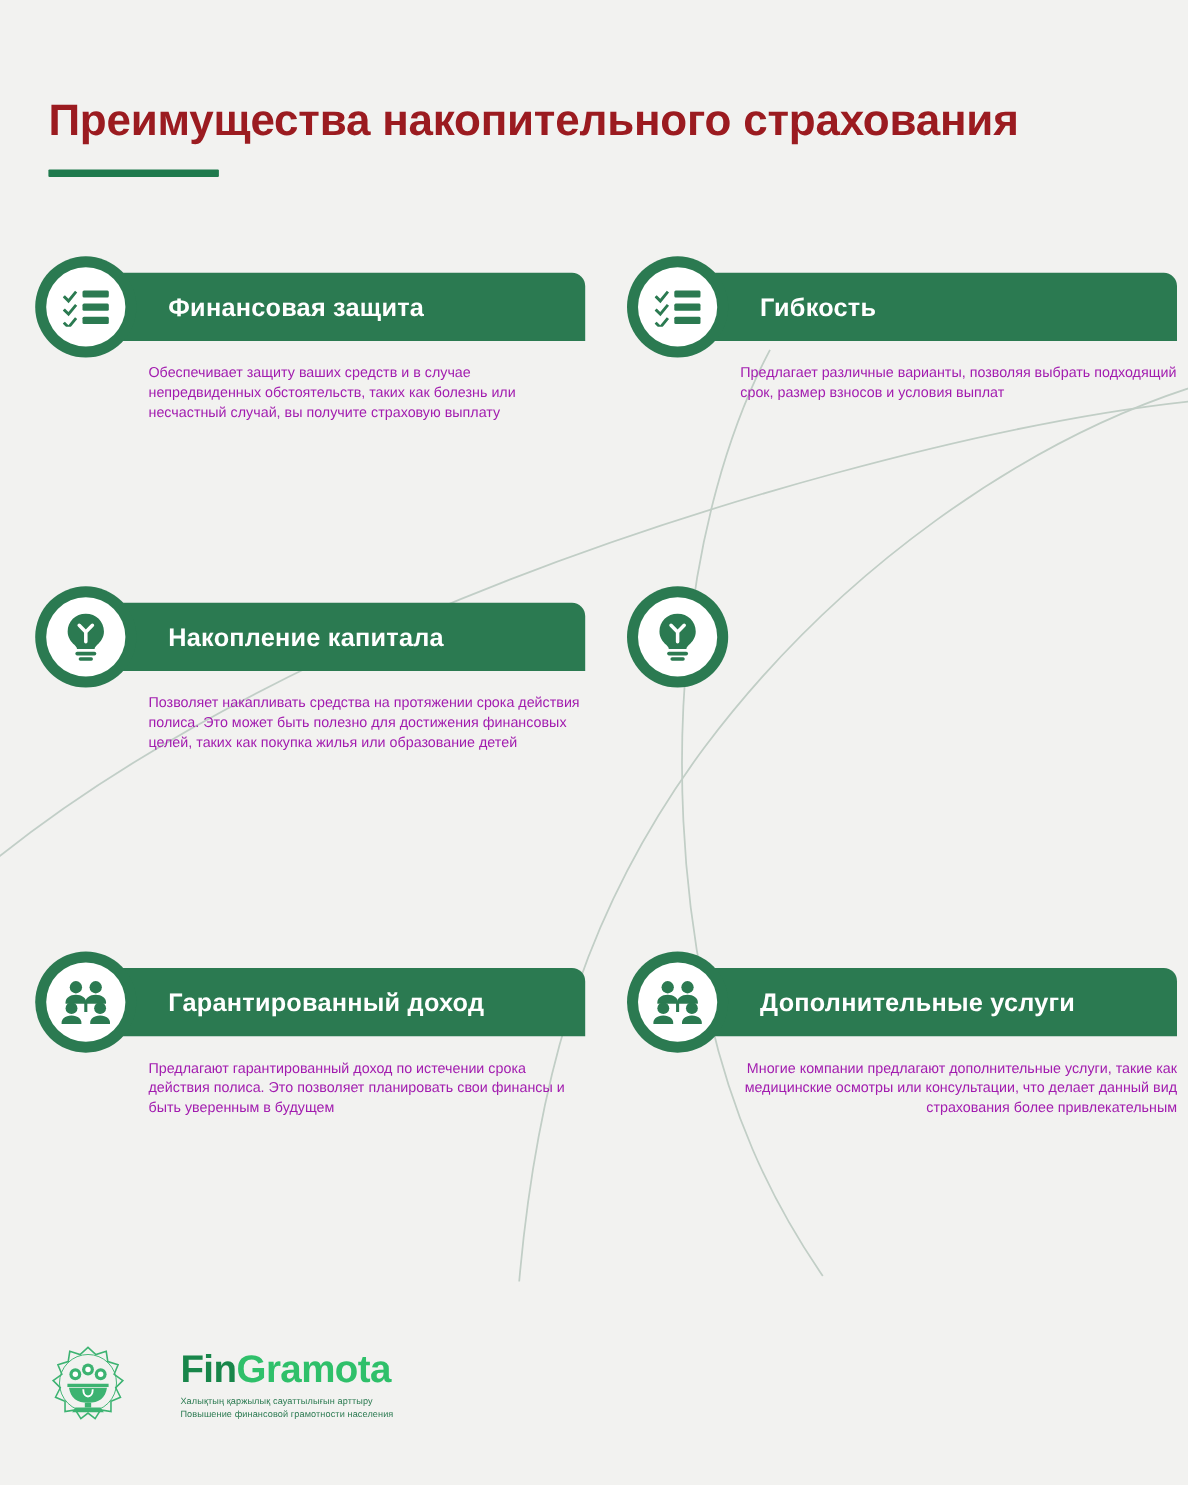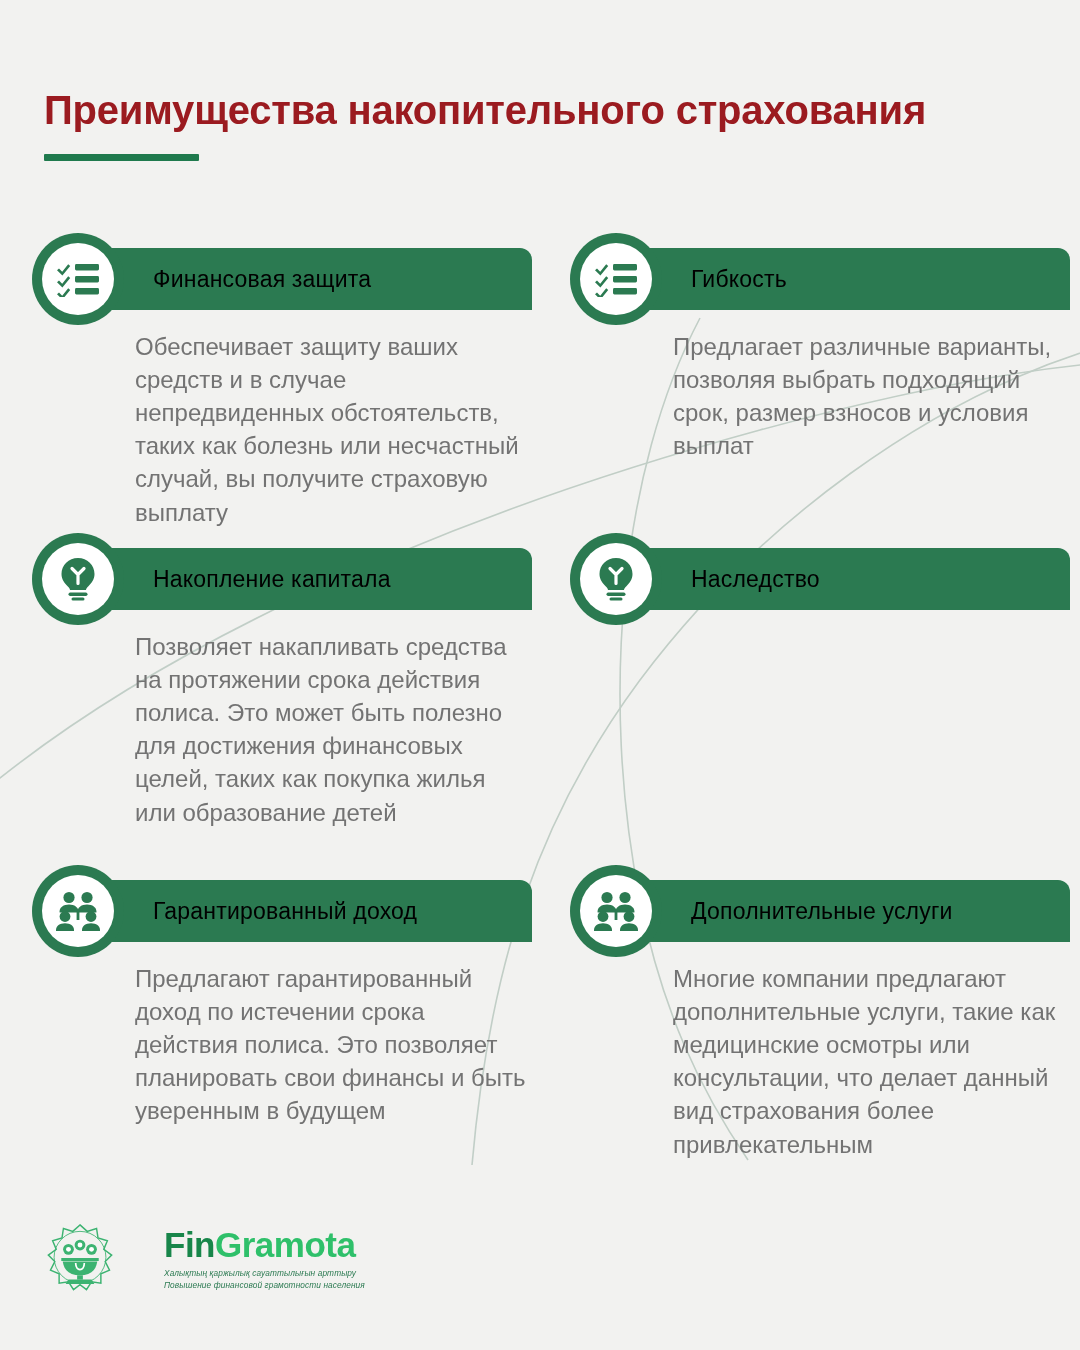--- a/index.html
+++ b/index.html
@@ -31,57 +31,57 @@
   .card{position:relative;margin-bottom:0;}
   .card-bar{
     position:relative;height:62px;
     background:#2b7a51;
     border-top-right-radius:12px;
     border-top-left-radius:0;
     margin-left:55px;width:445px;
     display:flex;align-items:center;
   }
   .card-title{
-    color:#000000;font-size:23px;font-weight:400;
+    color:#ffffff;font-size:23px;font-weight:700;
     margin-left:66px;letter-spacing:0.2px;white-space:nowrap;
   }
   .icon-badge{
     position:absolute;left:0;top:-15px;
     width:92px;height:92px;border-radius:50%;
     background:#2b7a51;
     display:flex;align-items:center;justify-content:center;
     z-index:3;
   }
   .icon-badge-inner{
     width:72px;height:72px;border-radius:50%;
     background:#ffffff;
     display:flex;align-items:center;justify-content:center;
   }
   .icon-badge-inner svg{display:block;}
   .card-body{
     margin-left:103px;margin-top:20px;
-    font-size:24px;line-height:1.38;color:#737373;
+    font-size:13px;line-height:1.38;color:#a21caf;
     max-width:420px;white-space:pre-line;
   }
 
   
   .row0{top:0px;}
   .row1{top:300px;}
   .row2{top:596px;margin-top:36px;}
 
   
   .logo{position:absolute;left:44px;top:1222px;display:flex;align-items:center;gap:32px;}
   .logo-mark{width:72px;height:72px;flex:0 0 72px;}
   .logo-text{margin-left:16px;margin-top:2px;}
   .logo-word{font-size:35px;font-weight:bold;line-height:1;letter-spacing:-0.5px;}
   .logo-fin{color:#18864a;}
   .logo-gramota{color:#2fc06a;}
   .logo-tag{margin-top:5px;}
   .logo-tag div{
-    font-size:8.3px;color:#2b7a51;line-height:1.45;letter-spacing:0.1px;white-space:nowrap;font-style:italic;
+    font-size:8.3px;color:#2b7a51;line-height:1.45;letter-spacing:0.1px;white-space:nowrap;
   }
 </style>
 </head>
 <body>
 
 <svg id="bg-arcs" viewBox="0 0 1080 1350" fill="none">
   <g stroke="#b9c8bf" stroke-width="1.6" fill="none" opacity="0.85">
     <path d="M -60 830 C 120 660, 430 520, 760 430 C 900 392, 1010 372, 1090 364"></path>
     <path d="M 700 318 C 620 470, 600 700, 640 900 C 662 1010, 700 1090, 748 1160"></path>
     <path d="M 1090 350 C 930 400, 760 520, 640 680 C 540 815, 490 960, 472 1165"></path>
@@ -180,36 +180,33 @@
                 <rect x="18" y="15" width="24" height="6.5" rx="1.4"></rect>
                 <rect x="18" y="27" width="24" height="6.5" rx="1.4"></rect>
               </g>
             </svg>
           </div>
         </div>
         <div class="card-body">Предлагает различные варианты, позволяя выбрать подходящий срок, размер взносов и условия выплат</div>
       </div>
 
       <div class="card row1" style="position:absolute;">
-        <div class="card-bar">
-          <span class="card-title">Наследство</span>
-        </div>
         <div class="icon-badge">
           <div class="icon-badge-inner">
             <svg width="40" height="44" viewBox="0 0 40 44">
               <path d="M20 1 C10.6 1 3.5 8 3.5 17 C3.5 22.6 6.6 26.3 9.6 29.2 C11.2 30.7 11.8 31.6 12 33 L28 33 C28.2 31.6 28.8 30.7 30.4 29.2 C33.4 26.3 36.5 22.6 36.5 17 C36.5 8 29.4 1 20 1 Z" fill="#2b7a51"></path>
               <path d="M20 26.5 L20 17.5 M20 17.5 L14 11.5 M20 17.5 L26 11.5" stroke="#ffffff" stroke-width="3.2" stroke-linecap="round" fill="none"></path>
               <rect x="10.5" y="35.5" width="19" height="3.4" rx="1.7" fill="#2b7a51"></rect>
               <rect x="13.5" y="40.5" width="13" height="3.1" rx="1.5" fill="#2b7a51"></rect>
             </svg>
           </div>
         </div>
       </div>
 
-      <div class="card row2" style="position:absolute;">
+      <div class="card row2" style="position:absolute;text-align:right;">
         <div class="card-bar">
           <span class="card-title">Дополнительные услуги</span>
         </div>
         <div class="icon-badge">
           <div class="icon-badge-inner">
             <svg width="46" height="40" viewBox="0 0 46 40">
               <g fill="#2b7a51">
                 <circle cx="14" cy="6.5" r="5.6"></circle>
                 <circle cx="32" cy="6.5" r="5.6"></circle>
                 <path d="M14 13.4 C8.6 13.4 4.6 16.3 4.6 20.2 L4.6 21.6 L23.4 21.6 L23.4 20.2 C23.4 16.3 19.4 13.4 14 13.4 Z"></path>

